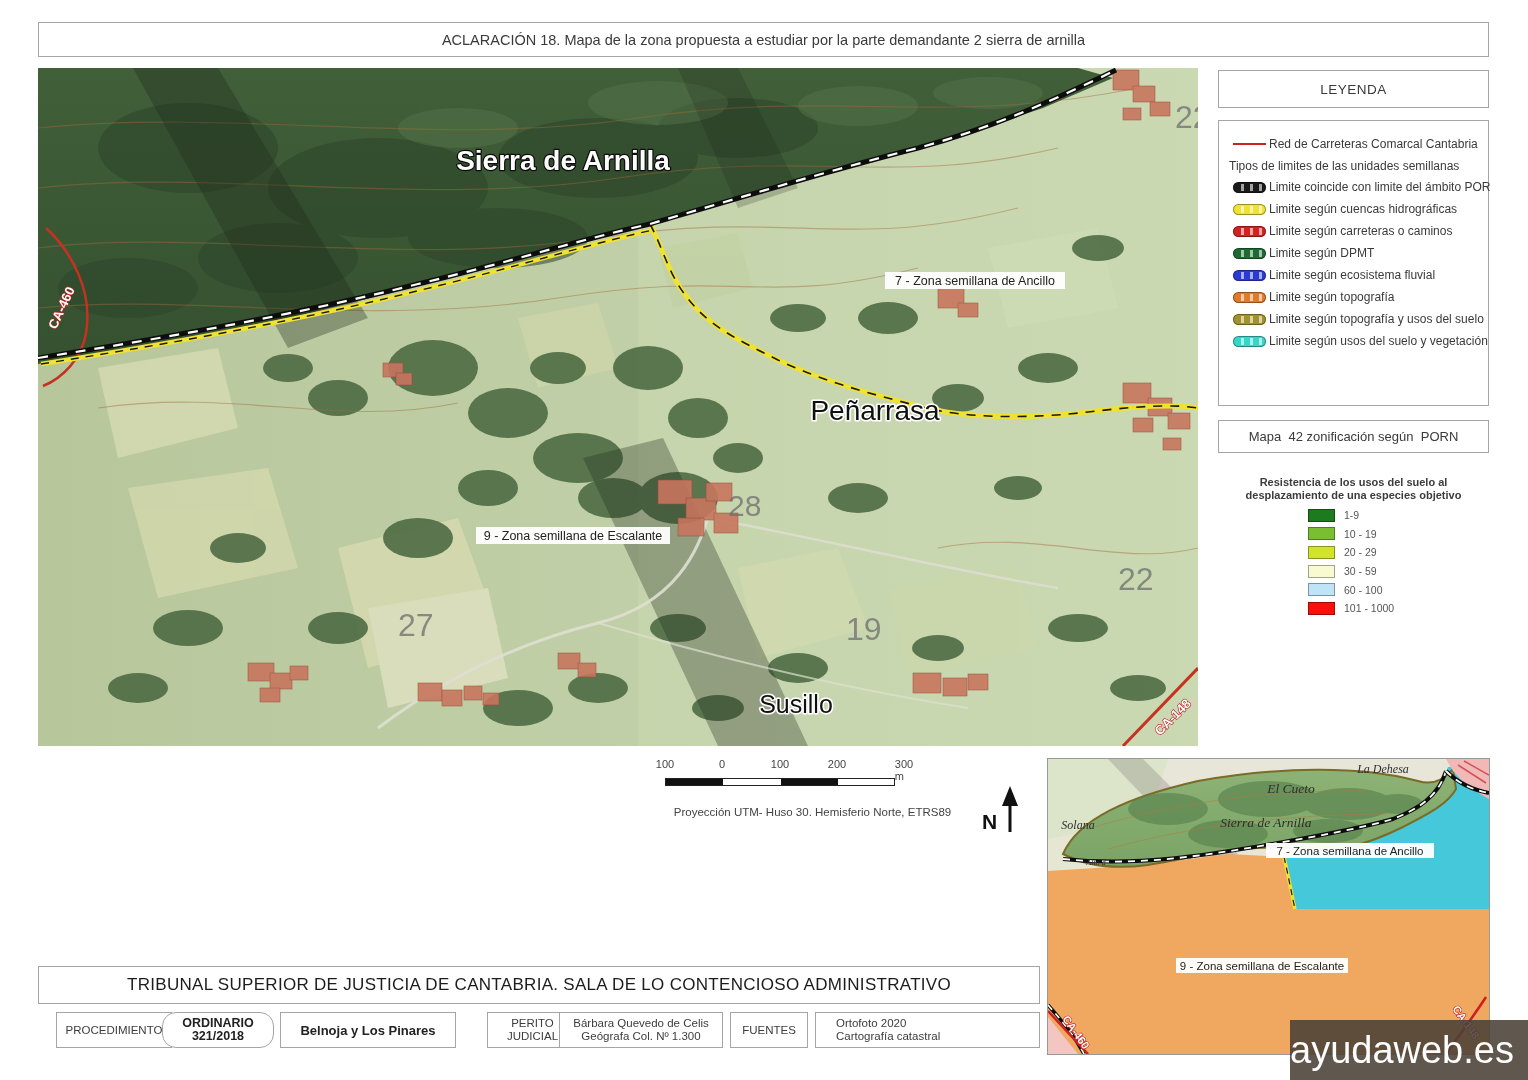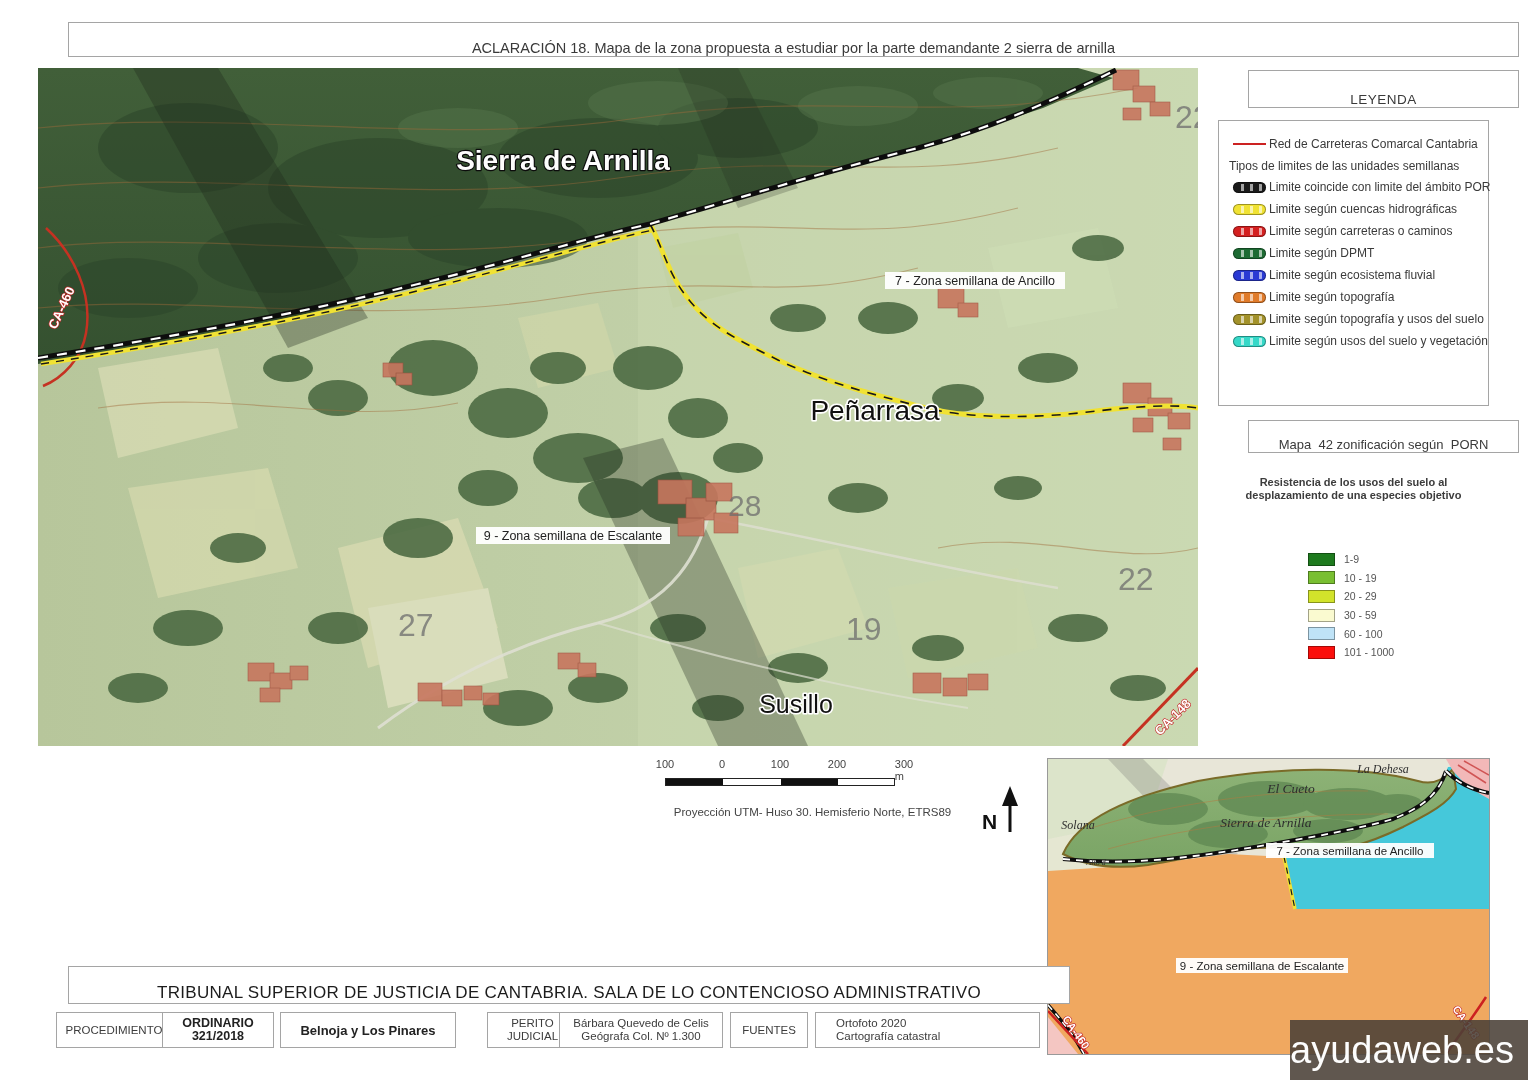--- a/index.html
+++ b/index.html
@@ -1,41 +1,41 @@
 <!DOCTYPE html>
 <html><head>
 <meta charset="utf-8">
 <style>
   html,body{margin:0;padding:0;background:#fff;}
   body{font-family:"Liberation Sans",sans-serif;color:#333;}
   #stage{position:relative;width:1528px;height:1080px;background:#fff;overflow:hidden;}
   .abs{position:absolute;}
   .box{border:1px solid #a5a5a5;background:#fff;box-sizing:border-box;}
-  .ctr{display:flex;align-items:flex-end;justify-content:center;text-align:center;margin-left:30px;}
+  .ctr{display:flex;align-items:center;justify-content:center;text-align:center;}
 
   
   .doc-title{left:38px;top:22px;width:1451px;height:35px;font-size:14.5px;color:#3a3a3a;}
 
   
   .leyenda-hdr{left:1218px;top:70px;width:271px;height:38px;font-size:13.5px;letter-spacing:.5px;color:#3a3a3a;}
   .legend-body{left:1218px;top:120px;width:271px;height:286px;padding:12px 8px 8px 10px;}
   .lrow{display:flex;align-items:center;height:22px;font-size:12px;color:#3a3a3a;white-space:nowrap;}
   .lsym{flex:0 0 40px;display:flex;justify-content:center;}
   .tube{width:33px;height:11px;border-radius:6px;position:relative;box-shadow:inset 0 0 0 1px rgba(0,0,0,.35);}
   .tube::after{content:"";position:absolute;inset:2px 2px;border-radius:4px;
     background:repeating-linear-gradient(90deg,transparent 0 6px,rgba(255,255,255,.6) 6px 9px);}
   .redline{width:33px;height:2px;}
   .lsub{font-size:12px;color:#3a3a3a;height:21px;display:flex;align-items:center;}
 
   .map42-box{left:1218px;top:420px;width:271px;height:33px;font-size:13px;color:#3a3a3a;white-space:pre-wrap;}
   .resist-title{left:1228px;top:476px;width:251px;text-align:center;font-size:11px;font-weight:bold;color:#3c3c3c;line-height:13px;}
   .sw-row{display:flex;align-items:center;height:18.6px;}
   .sw{width:27px;height:13px;border:1px solid rgba(0,0,0,.35);box-sizing:border-box;margin-right:9px;}
   .sw-label{font-size:10.5px;color:#555;}
-  .sw-col{left:1308px;top:506px;margin-top:44px;}
+  .sw-col{left:1308px;top:506px;}
 
   
   .tick{position:absolute;top:0;transform:translateX(-50%);font-size:11px;color:#444;}
   .sbar{position:absolute;top:20px;height:6px;border:1px solid #222;box-sizing:content-box;}
   .sseg{position:absolute;top:0;height:6px;}
   .proj-text{left:640px;top:806px;width:345px;text-align:center;font-size:11.5px;color:#444;}
   .north{left:982px;top:786px;width:44px;height:50px;}
   .north .n{position:absolute;left:0;bottom:2px;font-size:21px;font-weight:bold;color:#111;}
 
   
@@ -457,21 +457,21 @@
     <span>ayudaweb.es</span>
   </div>
 
   <div class="abs box ctr court-box">
     <span>TRIBUNAL SUPERIOR DE JUSTICIA DE CANTABRIA. SALA DE LO CONTENCIOSO ADMINISTRATIVO</span>
   </div>
 
   <div class="cell" style="left:56px;width:116px;">
     <span>PROCEDIMIENTO</span>
   </div>
-  <div class="cell bold" style="left:162px;width:112px;font-size:12.5px;">
+  <div class="cell bold" style="left:162px;width:112px;font-size:12.5px;border-radius:14px;">
     <span>ORDINARIO</span>
     <span>321/2018</span>
   </div>
   <div class="cell bold" style="left:280px;width:176px;font-size:13px;">
     <span>Belnoja y Los Pinares</span>
   </div>
   <div class="cell" style="left:462px;width:91px;margin-left:25px;">
     <span>PERITO</span>
     <span>JUDICIAL</span>
   </div>

